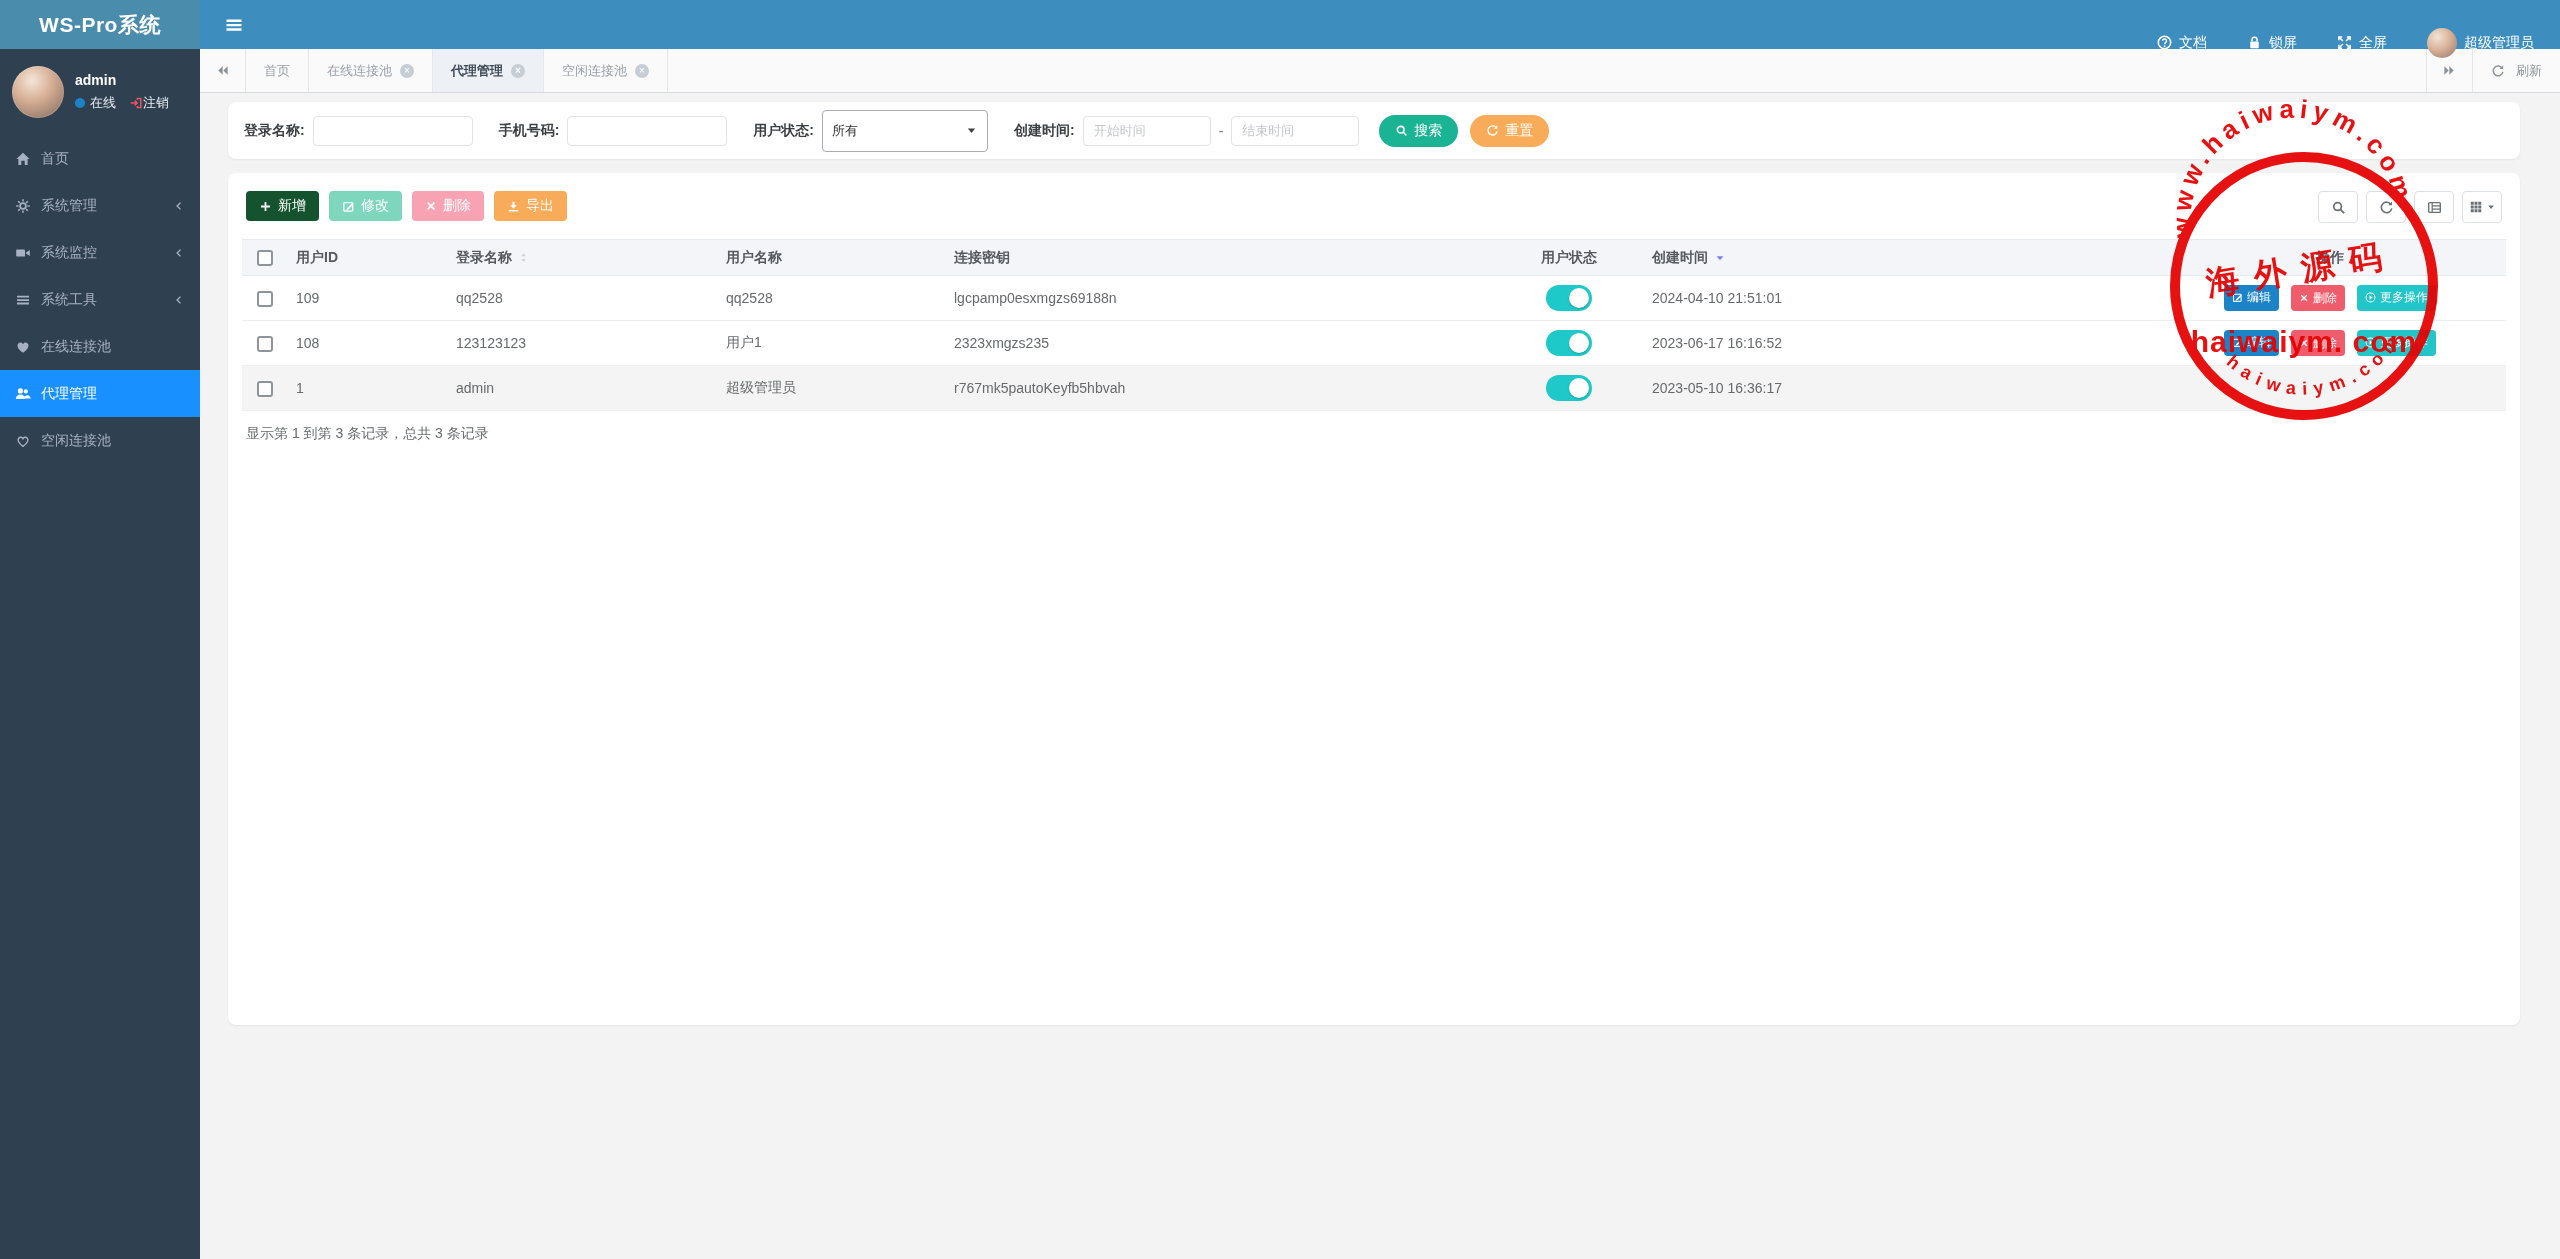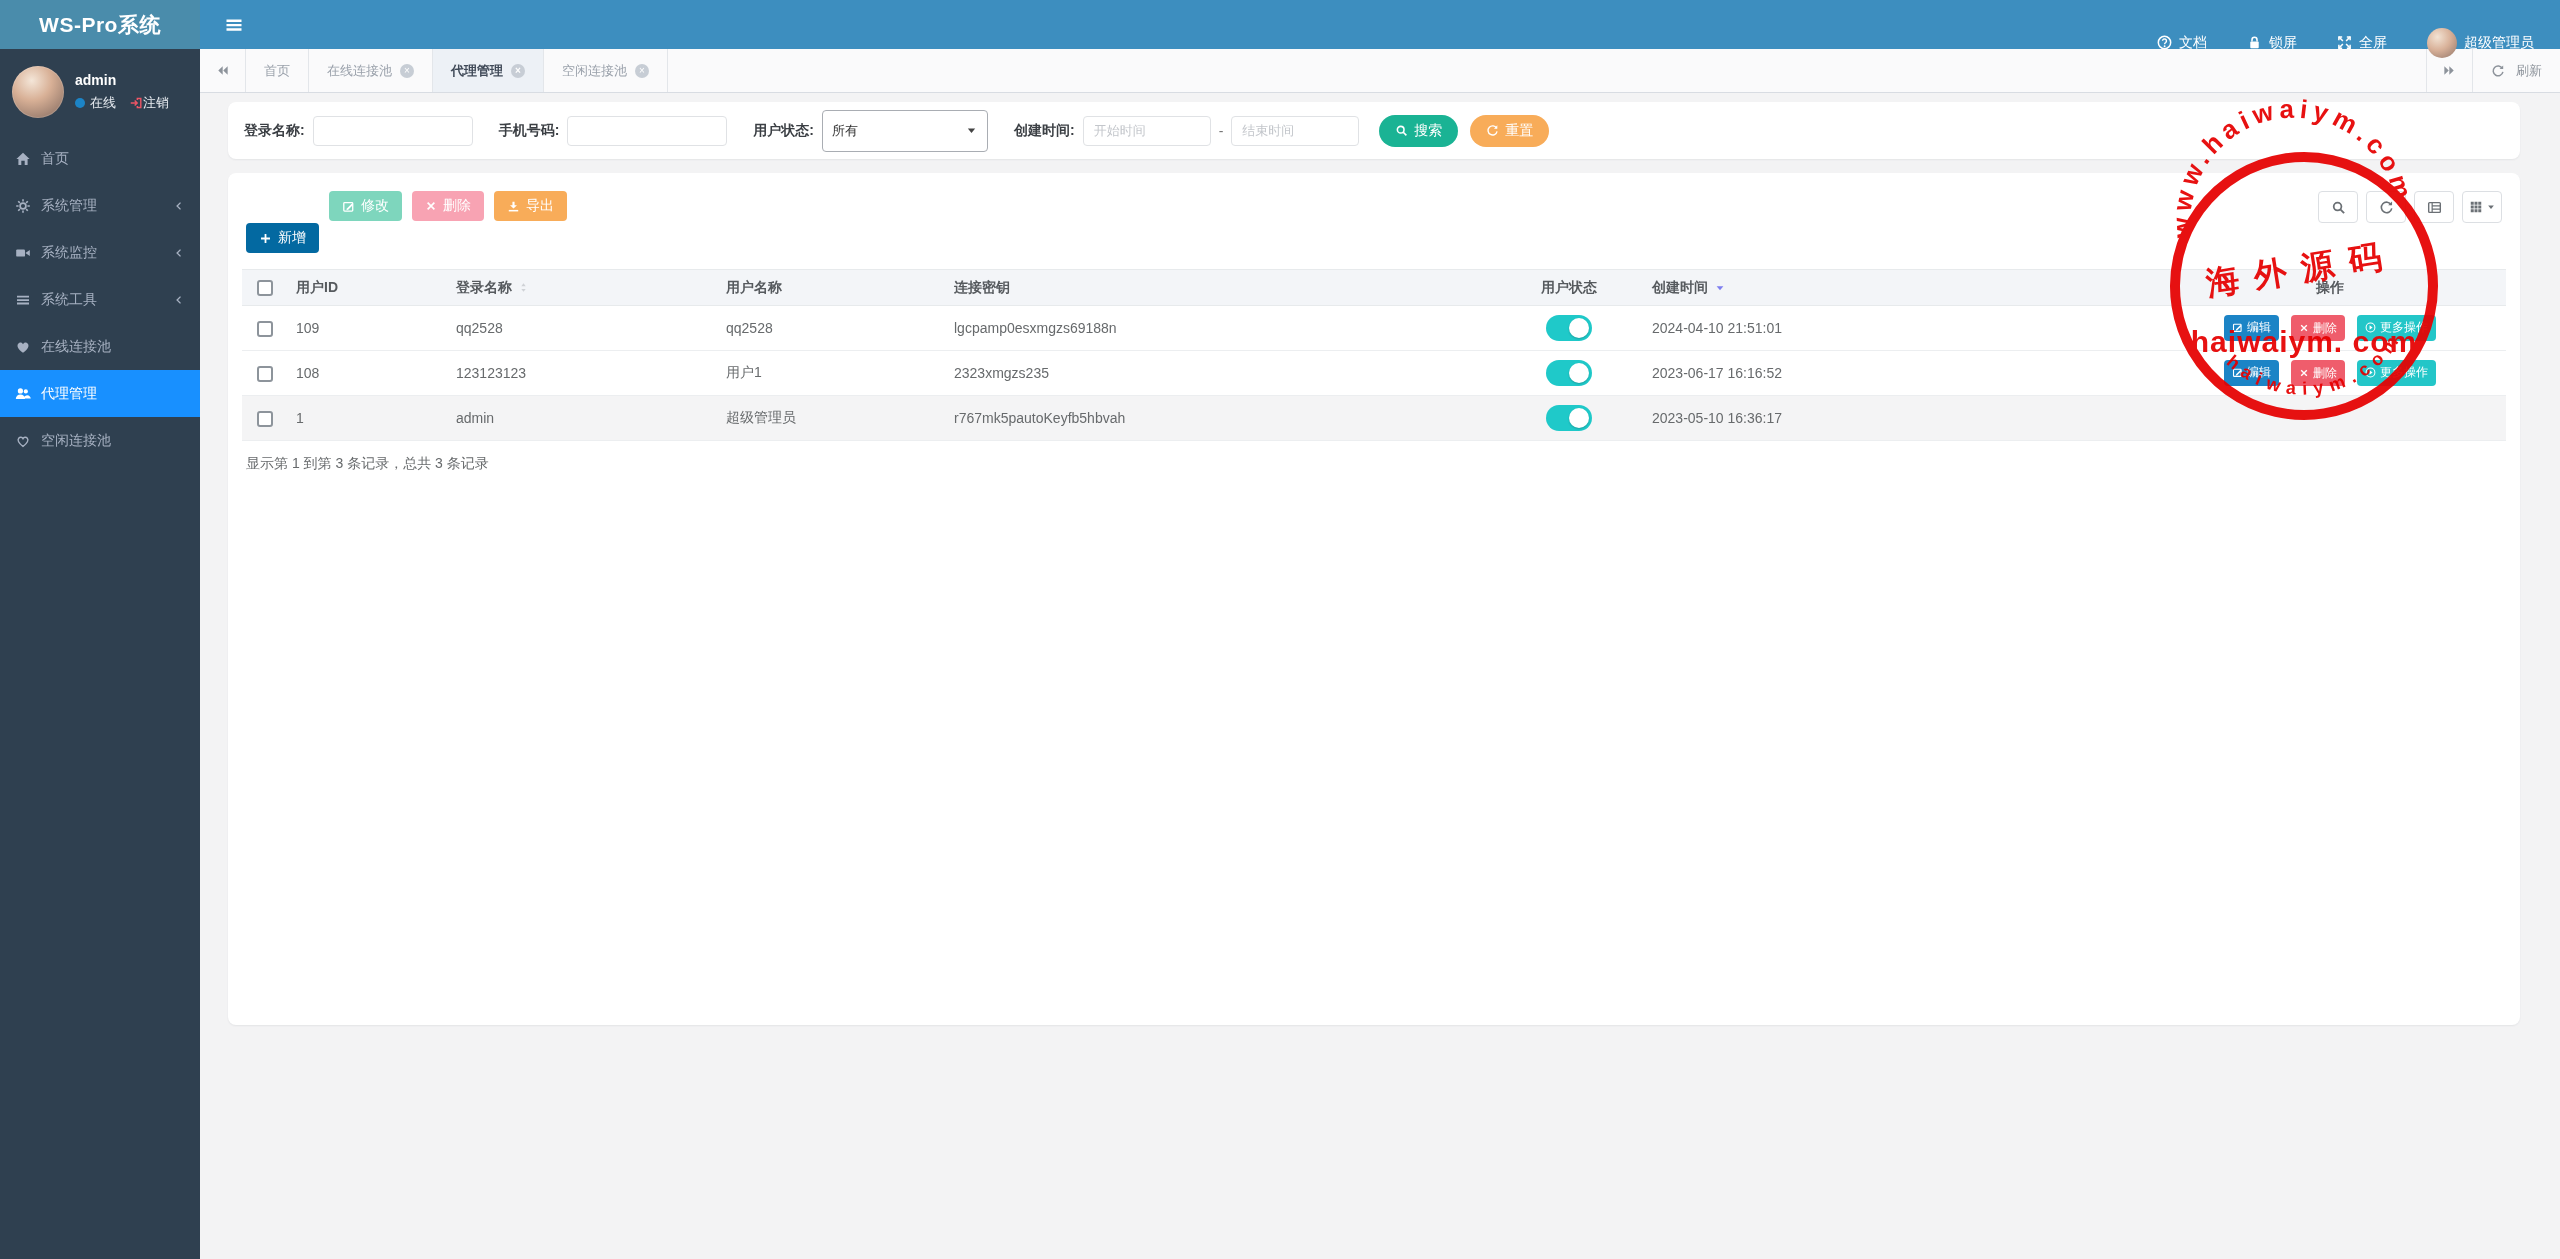--- a/index.html
+++ b/index.html
@@ -67,21 +67,21 @@
   .range-sep { margin:0 8px; color:#777; }
   .pill { height:32px; border:none; border-radius:16px; color:#fff; font-size:14px; padding:0 16px;
           display:inline-flex; align-items:center; gap:6px; cursor:pointer; font-family:inherit; }
   .pill.search { background:#1ab394; margin-left:6px; }
   .pill.reset  { background:#f8ac59; margin-left:12px; }
 
   .table-card { margin-top:14px; height:852px; padding:18px 14px; position:relative; }
   .toolbar { display:flex; align-items:flex-start; padding:0 4px; }
   .tbtn { height:30px; border:none; border-radius:4px; color:#fff; font-size:14px; padding:0 13px;
           display:inline-flex; align-items:center; gap:6px; cursor:pointer; margin-right:10px; font-family:inherit; }
-  .tbtn.add { background:#0369a1;margin-top:32px; } .tbtn.mod { background:#7ed6bd; }
+  .tbtn.add { background:#14532d; } .tbtn.mod { background:#7ed6bd; }
   .tbtn.del { background:#f8a3b3; } .tbtn.exp { background:#f8ac59; }
   .tool-icons { margin-left:auto; display:flex; gap:8px; }
   .ibtn { width:40px; height:32px; border:1px solid #dcdfe3; background:#fff; border-radius:4px;
           display:inline-flex; align-items:center; justify-content:center; color:#6b7075; cursor:pointer; gap:3px; }
 
   table.grid { width:100%; border-collapse:collapse; margin-top:16px; table-layout:fixed; font-size:14px; }
   .grid th { background:#f3f5f8; color:#565a5e; font-weight:bold; text-align:left; height:36px;
              padding:0 8px; border-top:1px solid #e7eaec; border-bottom:1px solid #e7eaec; }
   .grid td { height:45px; padding:0 8px; border-bottom:1px solid #eceef0; color:#676a6c; }
   .grid tr.striped td { background:#f4f4f5; }

